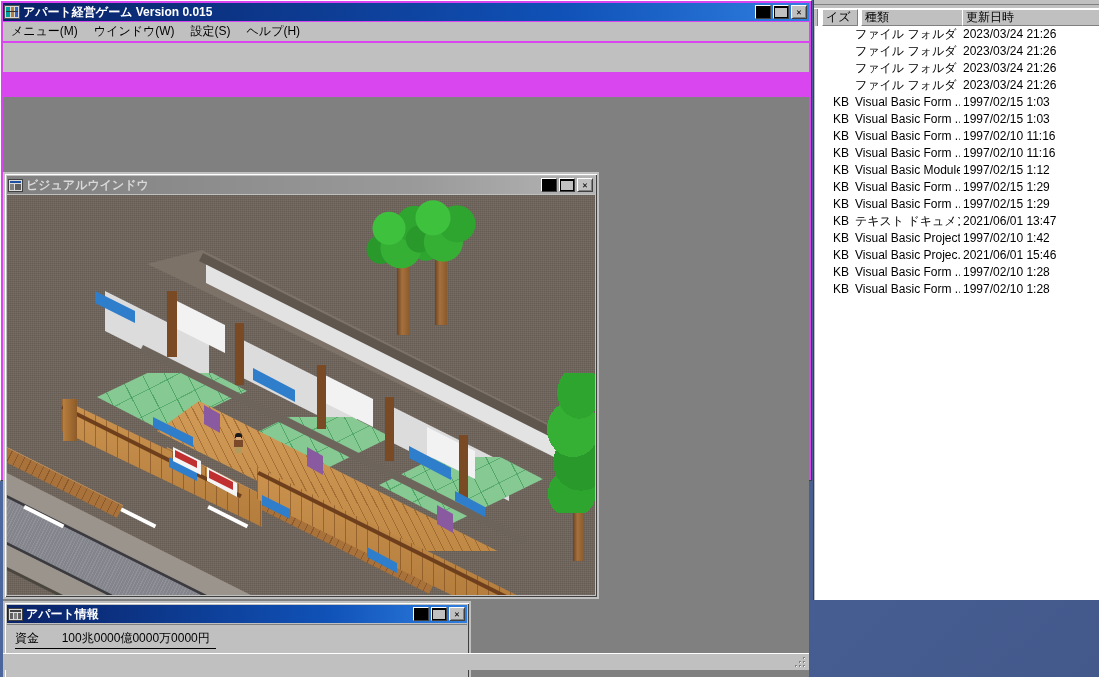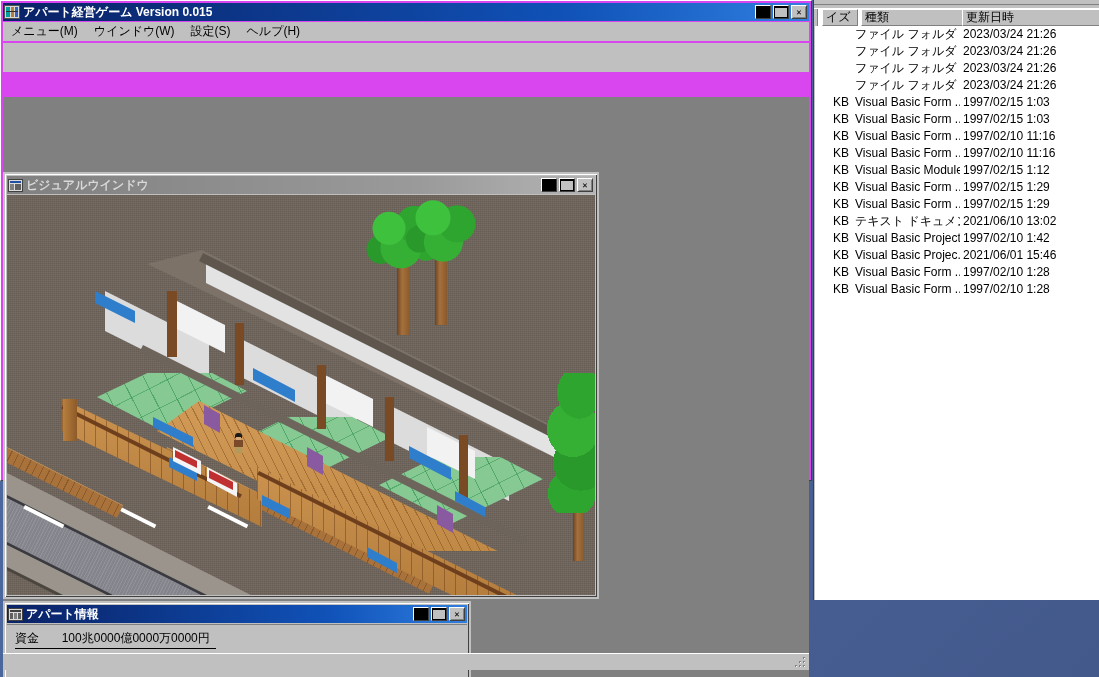--- a/index.html
+++ b/index.html
@@ -316,21 +316,21 @@
           <div class="cell c-date">1997/02/15 1:29</div>
         </div>
         <div class="exp-row">
           <div class="cell c-size">KB</div>
           <div class="cell c-type">Visual Basic Form ...</div>
           <div class="cell c-date">1997/02/15 1:29</div>
         </div>
         <div class="exp-row">
           <div class="cell c-size">KB</div>
           <div class="cell c-type">テキスト ドキュメント</div>
-          <div class="cell c-date">2021/06/10 13:02</div>
+          <div class="cell c-date">2021/06/01 13:47</div>
         </div>
         <div class="exp-row">
           <div class="cell c-size">KB</div>
           <div class="cell c-type">Visual Basic Project</div>
           <div class="cell c-date">1997/02/10 1:42</div>
         </div>
         <div class="exp-row">
           <div class="cell c-size">KB</div>
           <div class="cell c-type">Visual Basic Projec...</div>
           <div class="cell c-date">2021/06/01 15:46</div>

